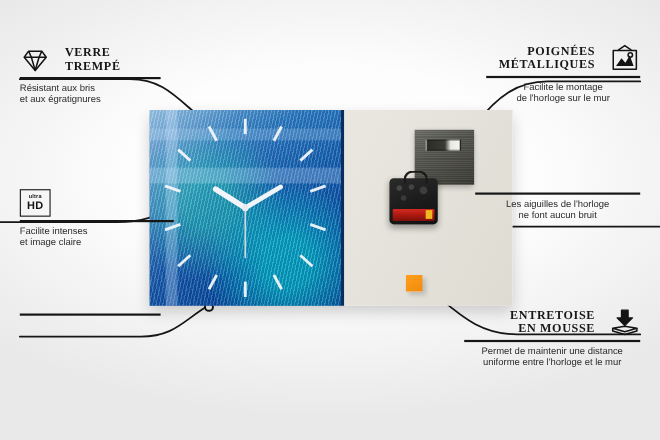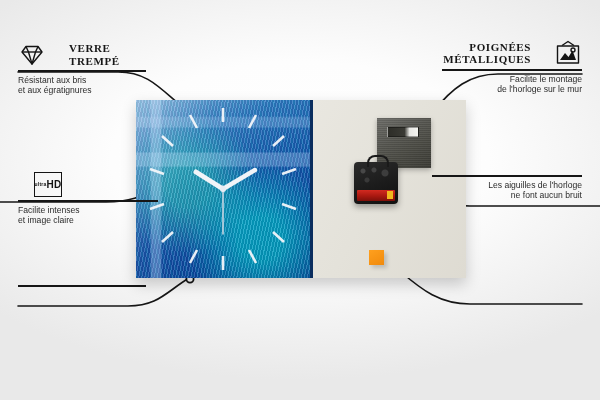--- a/index.html
+++ b/index.html
@@ -96,41 +96,41 @@
   }
   .foam{
     position:absolute;left:56px;top:150px;width:15px;height:15px;
     background:linear-gradient(150deg,#ffa01e 0%,#f08a0c 100%);
     box-shadow:3px 3px 4px rgba(0,0,0,.16);
   }
 
   
   .feature{position:absolute;}
   .f-title{
-    display:flex;align-items:center;gap:23px;
+    display:flex;align-items:center;gap:13px;
     font-weight:bold;letter-spacing:.6px;color:#171717;
     font-size:11px;line-height:12.5px;
   }
   .f-title .txt{white-space:pre-line;}
   .left .f-title{justify-content:flex-start;}
   .right .f-title{justify-content:flex-end;text-align:right;}
   .rule{height:1.6px;background:#161616;margin-top:3px;}
   .f-sub{
     margin-top:3px;font-size:8.6px;line-height:10.4px;color:#2b2b2b;
     white-space:pre-line;font-family:Liberation Sans, sans-serif;
   }
-  .right .f-sub{text-align:right;}
+  .right .f-sub{text-align:center;}
 
   .ico{flex:0 0 auto;display:block;}
 
   
   .hdbox{
     width:26px;height:23px;border:1.6px solid #141414;
-    display:flex;flex-direction:row;align-items:center;justify-content:center;
-    font-family:"Liberation Sans", sans-serif;line-height:1;margin-left:16px;
+    display:flex;flex-direction:column;align-items:center;justify-content:center;
+    font-family:"Liberation Sans", sans-serif;line-height:1;
   }
   .hdbox .u{font-size:5px;letter-spacing:.2px;color:#141414;}
   .hdbox .h{font-size:10px;font-weight:bold;letter-spacing:.3px;color:#141414;margin-top:1px;}
 
   
   #f-verre      {left:18px;  top:42px;  width:128px;}
   #f-impression {left:18px;  top:172px; width:140px;}
   #f-bords      {left:18px;  top:282px; width:128px;}
   #f-poignees   {right:18px; top:40px;  width:140px;}
   #f-mecanisme  {right:18px; top:172px; width:150px;}
@@ -258,14 +258,32 @@
     <div class="f-sub">Facilite le montage
 de l'horloge sur le mur</div>
   </div>
 
   <div class="feature right" id="f-mecanisme">
     <div class="rule"></div>
     <div class="f-sub">Les aiguilles de l'horloge
 ne font aucun bruit</div>
   </div>
 
+  <div class="feature right" id="f-entretoise">
+    <div class="f-title">
+      <span class="txt">ENTRETOISE
+EN MOUSSE</span>
+      <svg class="ico" width="28" height="26" viewBox="0 0 28 26" xmlns="http://www.w3.org/2000/svg">
+        <g fill="#141414" stroke="#141414" stroke-width="1.2" stroke-linejoin="round">
+          <path d="M11,2 h6 v7 h4 l-7,7 -7,-7 h4 z"></path>
+        </g>
+        <g fill="none" stroke="#141414" stroke-width="1.4" stroke-linejoin="round">
+          <path d="M14,16.5 L25,18.5 L14,21.5 L3,18.5 Z"></path>
+          <path d="M3,18.5 v2.4 L14,24 L25,20.9 v-2.4"></path>
+        </g>
+      </svg>
+    </div>
+    <div class="rule"></div>
+    <div class="f-sub">Permet de maintenir une distance
+uniforme entre l'horloge et le mur</div>
+  </div>
 
 </div>
 
 </body></html>

